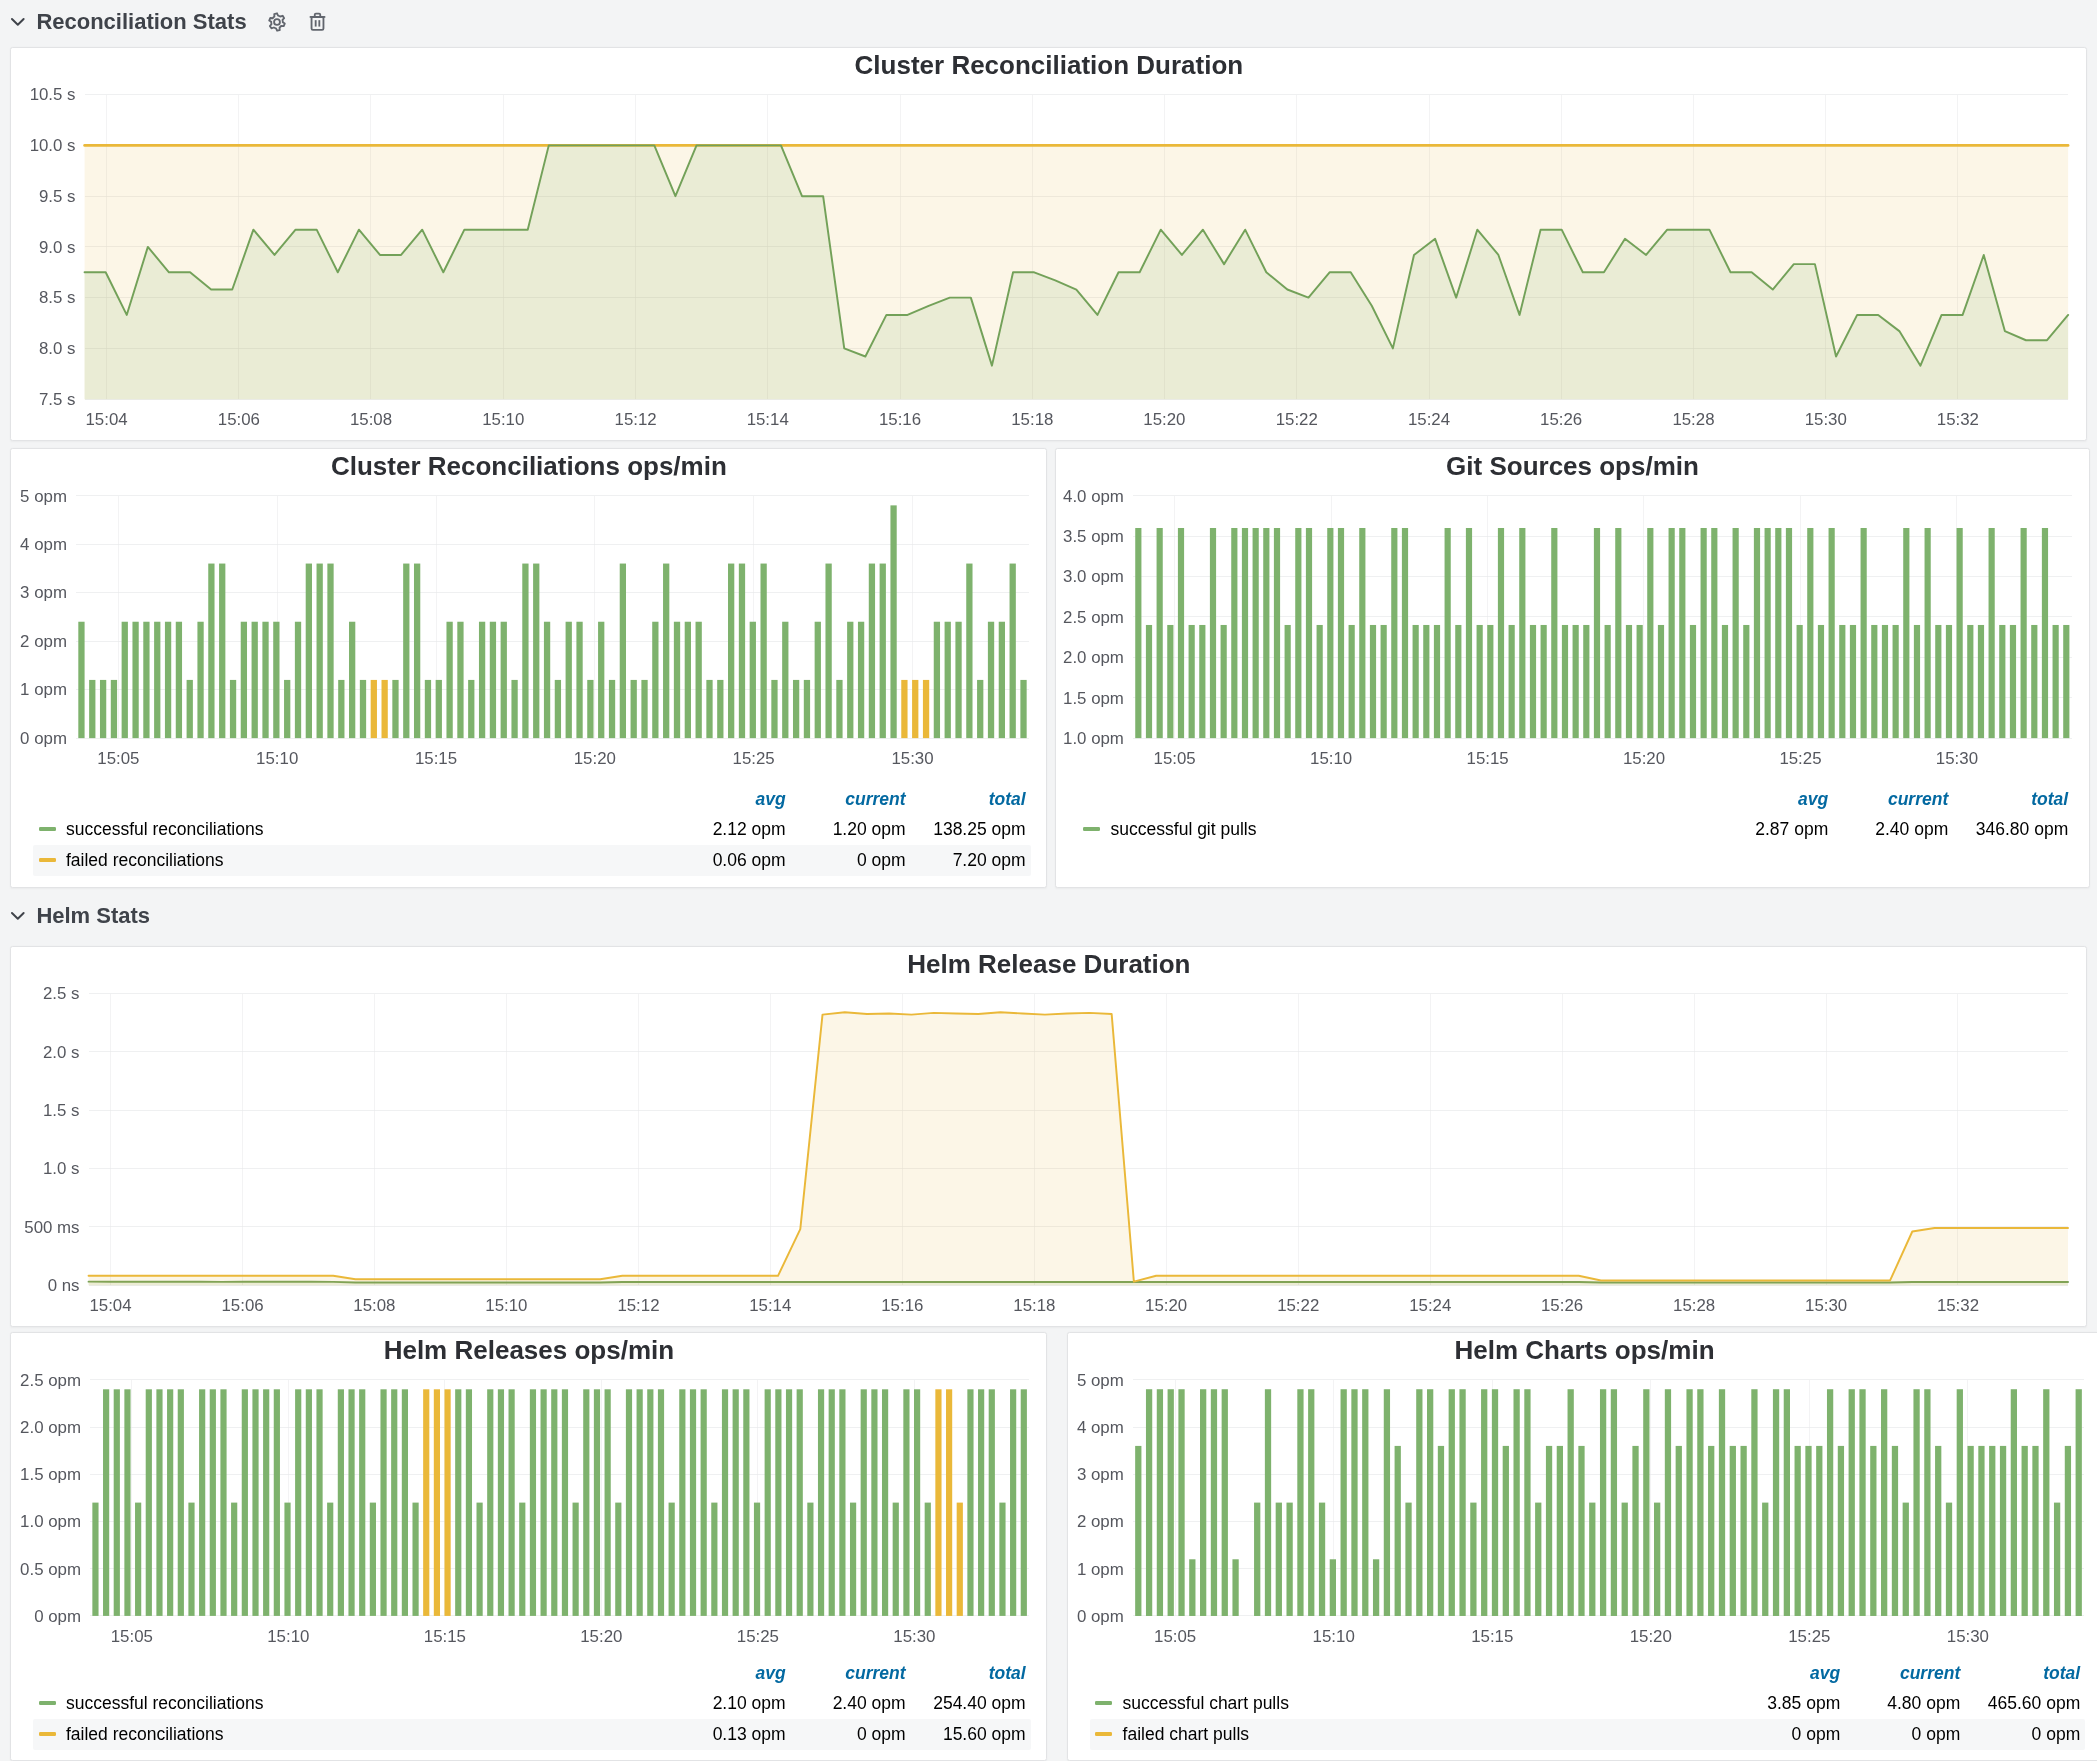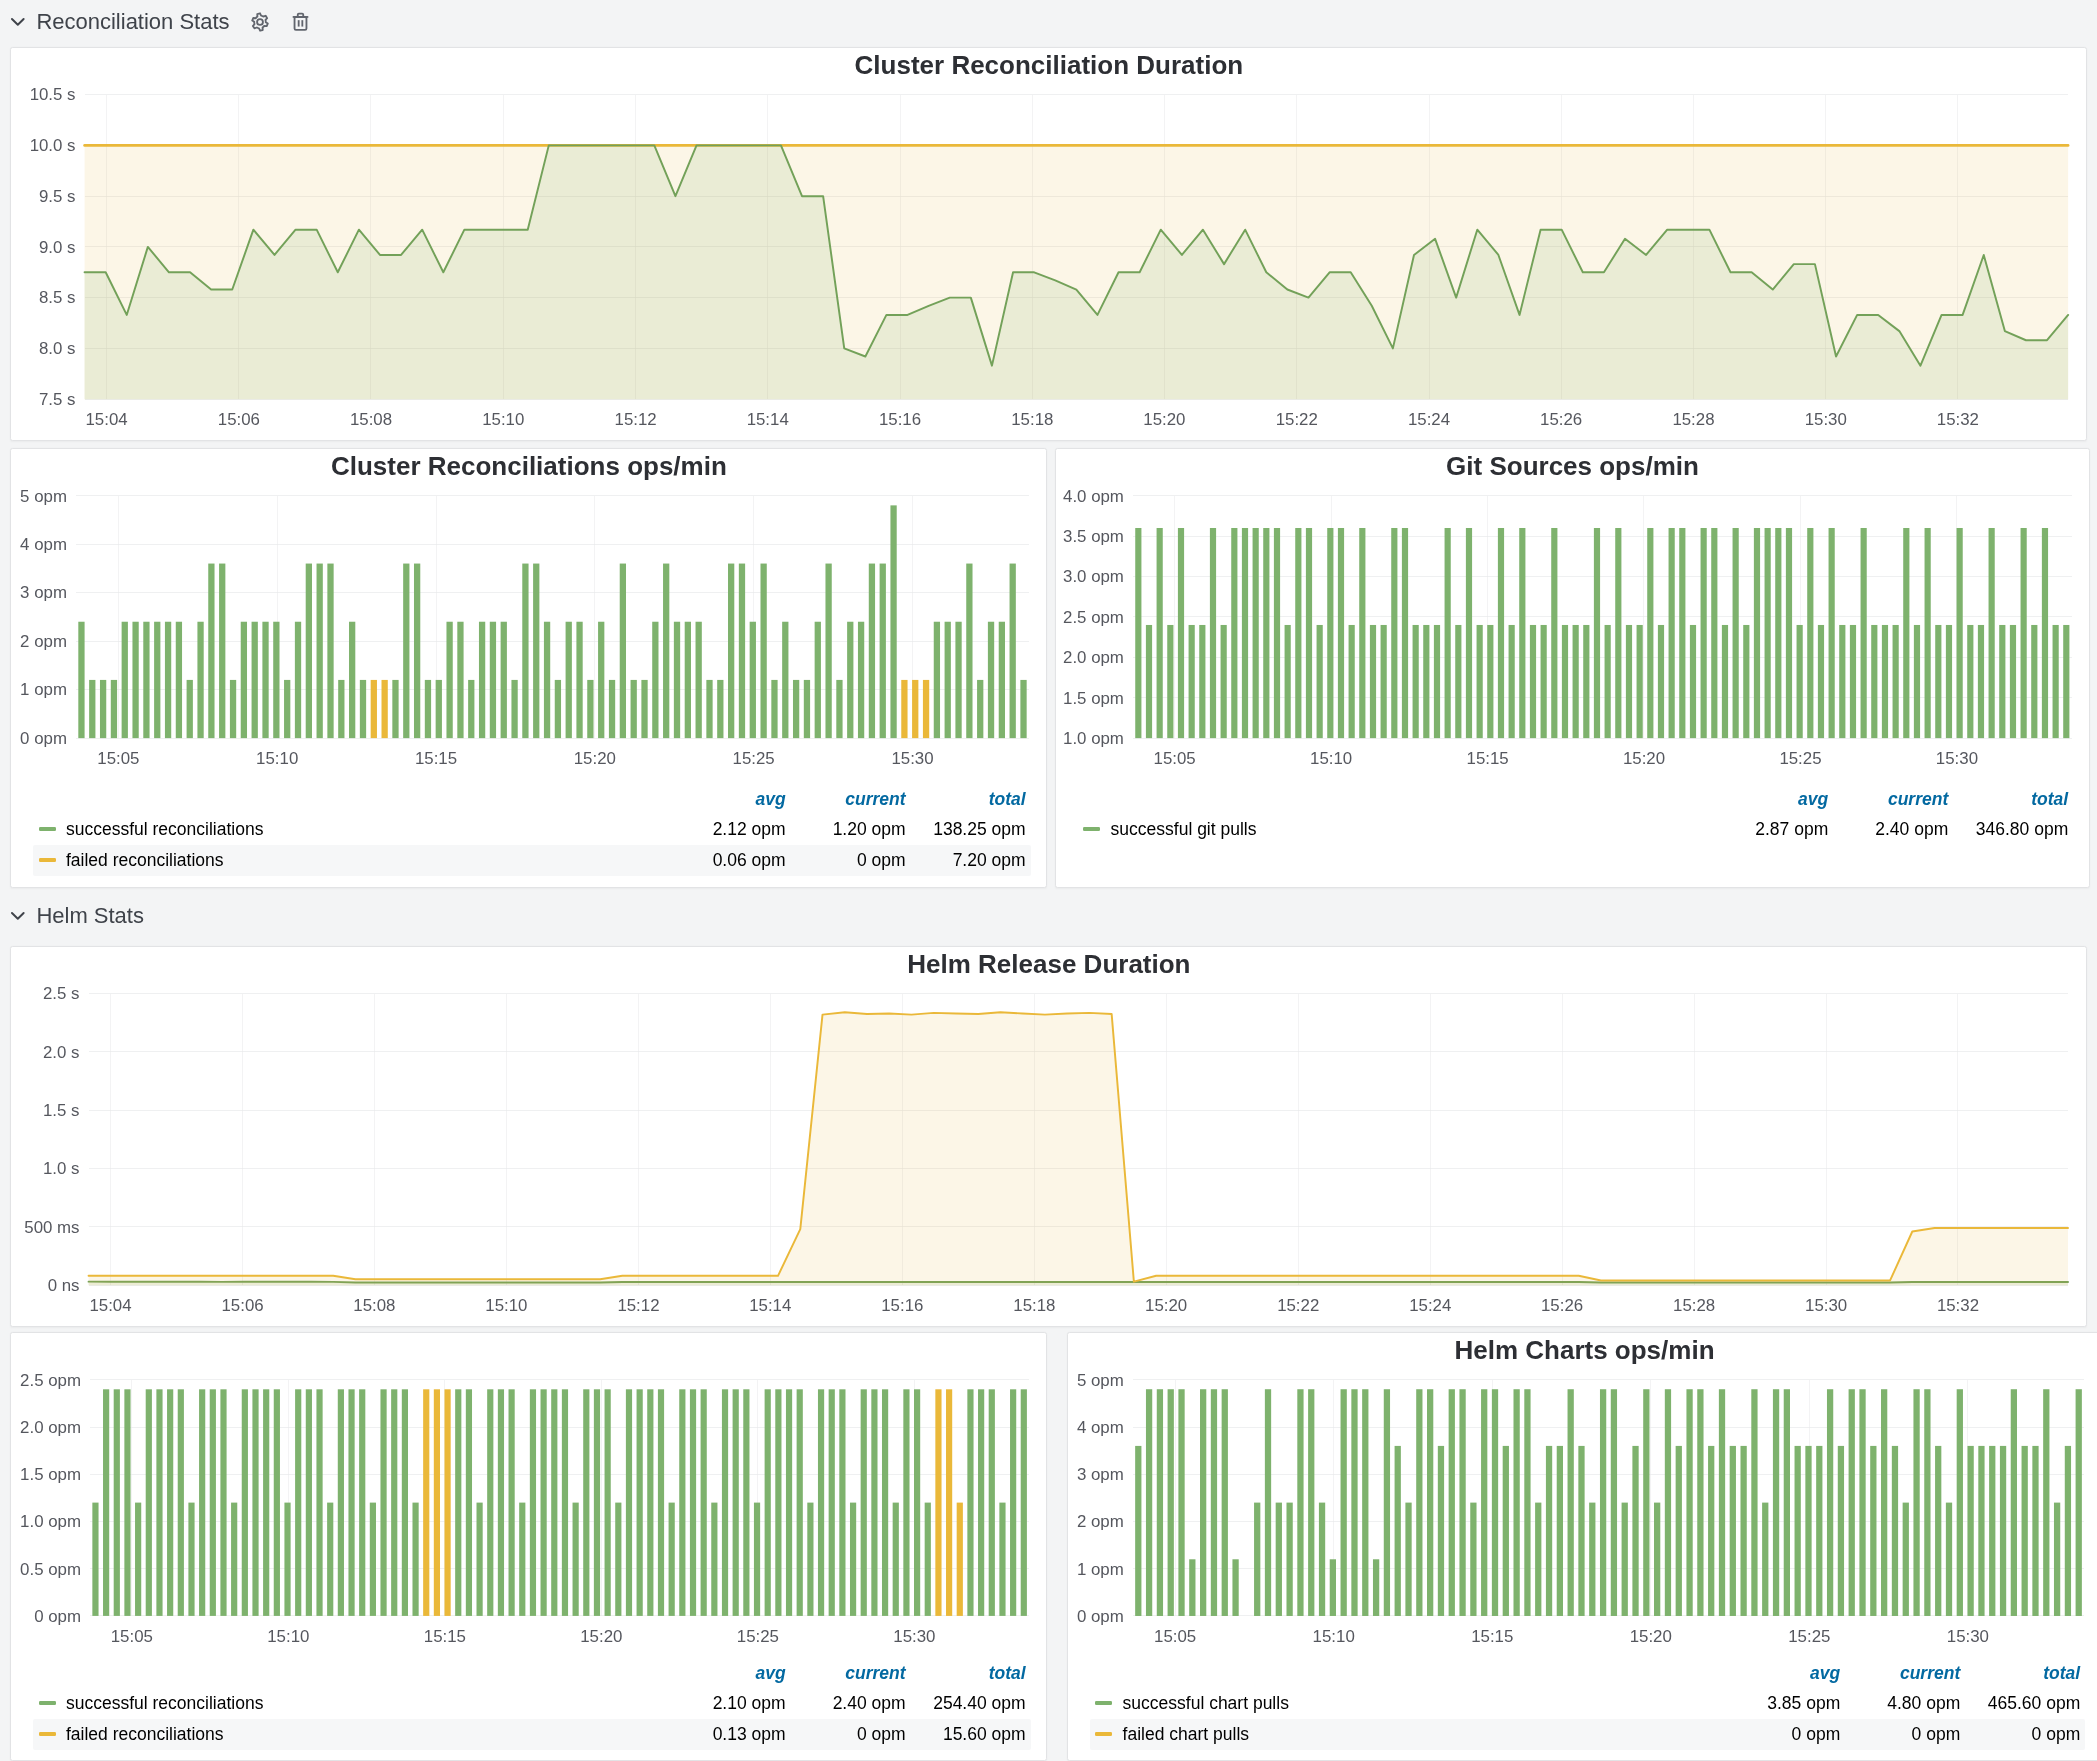--- a/index.html
+++ b/index.html
@@ -4,21 +4,21 @@
 <style>
   html,body{margin:0;padding:0;}
   body{
     width:2097px;height:1761px;position:relative;overflow:hidden;
     background:#f3f4f5;
     font-family:"Liberation Sans", sans-serif;
     color:#44474c;
   }
   .row-head{
     position:absolute;left:10.4px;height:34px;display:flex;align-items:center;gap:10.4px;
-    font-size:22px;font-weight:400;color:#3f434a;cursor:pointer;
+    font-size:22px;font-weight:700;color:#3f434a;cursor:pointer;
   }
   .row-head .chev{display:flex;align-items:center;}
   .row-head .ricon{display:flex;align-items:center;margin-left:9px;cursor:pointer;}
   #row-head-0{top:5.2px;}
   #row-head-1{top:899px;}
 
   .panel{
     position:absolute;background:#ffffff;border:0.6px solid #e2e3e5;border-radius:2.6px;
     box-shadow:0 0.6px 1.9px rgba(0,0,0,0.04);
   }
@@ -477,20 +477,21 @@
         <text x="104" y="477" text-anchor="end" fill="#55575e" font-size="26">0 ns</text>
         <path d="M 118 468 L 118.0 462.6 L 152.3 462.8 L 186.7 462.8 L 221.0 462.8 L 255.3 462.8 L 289.7 462.8 L 324.0 463.0 L 358.4 462.8 L 392.7 462.8 L 427.0 462.8 L 461.4 462.8 L 495.7 463.0 L 530.0 464.0 L 564.4 464.0 L 598.7 464.0 L 633.1 464.0 L 667.4 464.0 L 701.7 464.0 L 736.1 464.0 L 770.4 464.0 L 804.7 464.0 L 839.1 464.0 L 873.4 464.0 L 907.8 464.0 L 942.1 463.3 L 976.4 463.3 L 1010.8 463.3 L 1045.1 463.3 L 1079.4 463.3 L 1113.8 463.3 L 1148.1 463.3 L 1182.4 463.3 L 1216.8 463.1 L 1251.1 463.1 L 1285.5 463.1 L 1319.8 463.1 L 1354.1 463.1 L 1388.5 463.1 L 1422.8 463.1 L 1457.1 463.1 L 1491.5 463.1 L 1525.8 463.1 L 1560.2 463.1 L 1594.5 463.1 L 1628.8 463.1 L 1663.2 463.1 L 1697.5 463.1 L 1731.8 463.3 L 1766.2 463.3 L 1800.5 463.3 L 1834.9 463.3 L 1869.2 463.3 L 1903.5 463.3 L 1937.9 463.3 L 1972.2 463.3 L 2006.5 463.3 L 2040.9 463.3 L 2075.2 463.3 L 2109.6 463.3 L 2143.9 463.3 L 2178.2 463.3 L 2212.6 463.3 L 2246.9 463.3 L 2281.2 463.3 L 2315.6 463.3 L 2349.9 463.3 L 2384.2 463.3 L 2418.6 463.3 L 2452.9 464.0 L 2487.3 464.0 L 2521.6 464.0 L 2555.9 464.0 L 2590.3 464.0 L 2624.6 464.0 L 2658.9 464.0 L 2693.3 464.0 L 2727.6 464.0 L 2762.0 464.0 L 2796.3 464.0 L 2830.6 464.0 L 2865.0 464.0 L 2899.3 464.0 L 2933.6 463.1 L 2968.0 463.1 L 3002.3 463.1 L 3036.7 463.1 L 3071.0 463.1 L 3105.3 463.1 L 3139.7 463.1 L 3174.0 463.1 L 3174 468 Z" fill="rgba(126,178,109,0.14)" stroke="none"></path>
         <polyline points="118.0,462.6 152.3,462.8 186.7,462.8 221.0,462.8 255.3,462.8 289.7,462.8 324.0,463.0 358.4,462.8 392.7,462.8 427.0,462.8 461.4,462.8 495.7,463.0 530.0,464.0 564.4,464.0 598.7,464.0 633.1,464.0 667.4,464.0 701.7,464.0 736.1,464.0 770.4,464.0 804.7,464.0 839.1,464.0 873.4,464.0 907.8,464.0 942.1,463.3 976.4,463.3 1010.8,463.3 1045.1,463.3 1079.4,463.3 1113.8,463.3 1148.1,463.3 1182.4,463.3 1216.8,463.1 1251.1,463.1 1285.5,463.1 1319.8,463.1 1354.1,463.1 1388.5,463.1 1422.8,463.1 1457.1,463.1 1491.5,463.1 1525.8,463.1 1560.2,463.1 1594.5,463.1 1628.8,463.1 1663.2,463.1 1697.5,463.1 1731.8,463.3 1766.2,463.3 1800.5,463.3 1834.9,463.3 1869.2,463.3 1903.5,463.3 1937.9,463.3 1972.2,463.3 2006.5,463.3 2040.9,463.3 2075.2,463.3 2109.6,463.3 2143.9,463.3 2178.2,463.3 2212.6,463.3 2246.9,463.3 2281.2,463.3 2315.6,463.3 2349.9,463.3 2384.2,463.3 2418.6,463.3 2452.9,464.0 2487.3,464.0 2521.6,464.0 2555.9,464.0 2590.3,464.0 2624.6,464.0 2658.9,464.0 2693.3,464.0 2727.6,464.0 2762.0,464.0 2796.3,464.0 2830.6,464.0 2865.0,464.0 2899.3,464.0 2933.6,463.1 2968.0,463.1 3002.3,463.1 3036.7,463.1 3071.0,463.1 3105.3,463.1 3139.7,463.1 3174.0,463.1" fill="none" stroke="#73A159" stroke-width="3" stroke-linejoin="round" stroke-linecap="round"></polyline>
         <path d="M 118 468 L 118.0 453.6 L 152.3 453.6 L 186.7 453.6 L 221.0 453.6 L 255.3 453.6 L 289.7 453.6 L 324.0 453.6 L 358.4 453.6 L 392.7 453.6 L 427.0 453.6 L 461.4 453.6 L 495.7 453.6 L 530.0 459.0 L 564.4 459.0 L 598.7 459.0 L 633.1 459.0 L 667.4 459.0 L 701.7 459.0 L 736.1 459.0 L 770.4 459.0 L 804.7 459.0 L 839.1 459.0 L 873.4 459.0 L 907.8 459.0 L 942.1 453.6 L 976.4 453.6 L 1010.8 453.6 L 1045.1 453.6 L 1079.4 453.6 L 1113.8 453.6 L 1148.1 453.6 L 1182.4 453.6 L 1216.8 381.6 L 1251.1 50.4 L 1285.5 46.8 L 1319.8 49.5 L 1354.1 48.6 L 1388.5 50.4 L 1422.8 47.7 L 1457.1 48.6 L 1491.5 49.5 L 1525.8 46.8 L 1560.2 48.6 L 1594.5 50.4 L 1628.8 48.6 L 1663.2 47.7 L 1697.5 49.5 L 1731.8 462.6 L 1766.2 453.6 L 1800.5 453.6 L 1834.9 453.6 L 1869.2 453.6 L 1903.5 453.6 L 1937.9 453.6 L 1972.2 453.6 L 2006.5 453.6 L 2040.9 453.6 L 2075.2 453.6 L 2109.6 453.6 L 2143.9 453.6 L 2178.2 453.6 L 2212.6 453.6 L 2246.9 453.6 L 2281.2 453.6 L 2315.6 453.6 L 2349.9 453.6 L 2384.2 453.6 L 2418.6 453.6 L 2452.9 460.8 L 2487.3 460.8 L 2521.6 460.8 L 2555.9 460.8 L 2590.3 460.8 L 2624.6 460.8 L 2658.9 460.8 L 2693.3 460.8 L 2727.6 460.8 L 2762.0 460.8 L 2796.3 460.8 L 2830.6 460.8 L 2865.0 460.8 L 2899.3 460.8 L 2933.6 385.2 L 2968.0 379.8 L 3002.3 379.8 L 3036.7 379.8 L 3071.0 379.8 L 3105.3 379.8 L 3139.7 379.8 L 3174.0 379.8 L 3174 468 Z" fill="rgba(234,184,57,0.12)" stroke="none"></path>
         <polyline points="118.0,453.6 152.3,453.6 186.7,453.6 221.0,453.6 255.3,453.6 289.7,453.6 324.0,453.6 358.4,453.6 392.7,453.6 427.0,453.6 461.4,453.6 495.7,453.6 530.0,459.0 564.4,459.0 598.7,459.0 633.1,459.0 667.4,459.0 701.7,459.0 736.1,459.0 770.4,459.0 804.7,459.0 839.1,459.0 873.4,459.0 907.8,459.0 942.1,453.6 976.4,453.6 1010.8,453.6 1045.1,453.6 1079.4,453.6 1113.8,453.6 1148.1,453.6 1182.4,453.6 1216.8,381.6 1251.1,50.4 1285.5,46.8 1319.8,49.5 1354.1,48.6 1388.5,50.4 1422.8,47.7 1457.1,48.6 1491.5,49.5 1525.8,46.8 1560.2,48.6 1594.5,50.4 1628.8,48.6 1663.2,47.7 1697.5,49.5 1731.8,462.6 1766.2,453.6 1800.5,453.6 1834.9,453.6 1869.2,453.6 1903.5,453.6 1937.9,453.6 1972.2,453.6 2006.5,453.6 2040.9,453.6 2075.2,453.6 2109.6,453.6 2143.9,453.6 2178.2,453.6 2212.6,453.6 2246.9,453.6 2281.2,453.6 2315.6,453.6 2349.9,453.6 2384.2,453.6 2418.6,453.6 2452.9,460.8 2487.3,460.8 2521.6,460.8 2555.9,460.8 2590.3,460.8 2624.6,460.8 2658.9,460.8 2693.3,460.8 2727.6,460.8 2762.0,460.8 2796.3,460.8 2830.6,460.8 2865.0,460.8 2899.3,460.8 2933.6,385.2 2968.0,379.8 3002.3,379.8 3036.7,379.8 3071.0,379.8 3105.3,379.8 3139.7,379.8 3174.0,379.8" fill="none" stroke="#EAB839" stroke-width="3" stroke-linejoin="round" stroke-linecap="round"></polyline>
       </svg>
     </div>
 </div>
 
 <div class="panel" id="p4">
+  <div class="panel-title">Helm Releases ops/min</div>
   <div class="chart">
       <svg width="1035" height="287" viewBox="0 0 1596 442">
         <line x1="186.2912" y1="18" x2="186.2912" y2="382" stroke="#ededee" stroke-width="1" shape-rendering="crispEdges"></line>
         <text x="186.2912" y="422" text-anchor="middle" fill="#55575e" font-size="26">15:05</text>
         <line x1="427.6728" y1="18" x2="427.6728" y2="382" stroke="#ededee" stroke-width="1" shape-rendering="crispEdges"></line>
         <text x="427.6728" y="422" text-anchor="middle" fill="#55575e" font-size="26">15:10</text>
         <line x1="669.0544" y1="18" x2="669.0544" y2="382" stroke="#ededee" stroke-width="1" shape-rendering="crispEdges"></line>
         <text x="669.0544" y="422" text-anchor="middle" fill="#55575e" font-size="26">15:15</text>
         <line x1="910.2912" y1="18" x2="910.2912" y2="382" stroke="#ededee" stroke-width="1" shape-rendering="crispEdges"></line>
         <text x="910.2912" y="422" text-anchor="middle" fill="#55575e" font-size="26">15:20</text>

